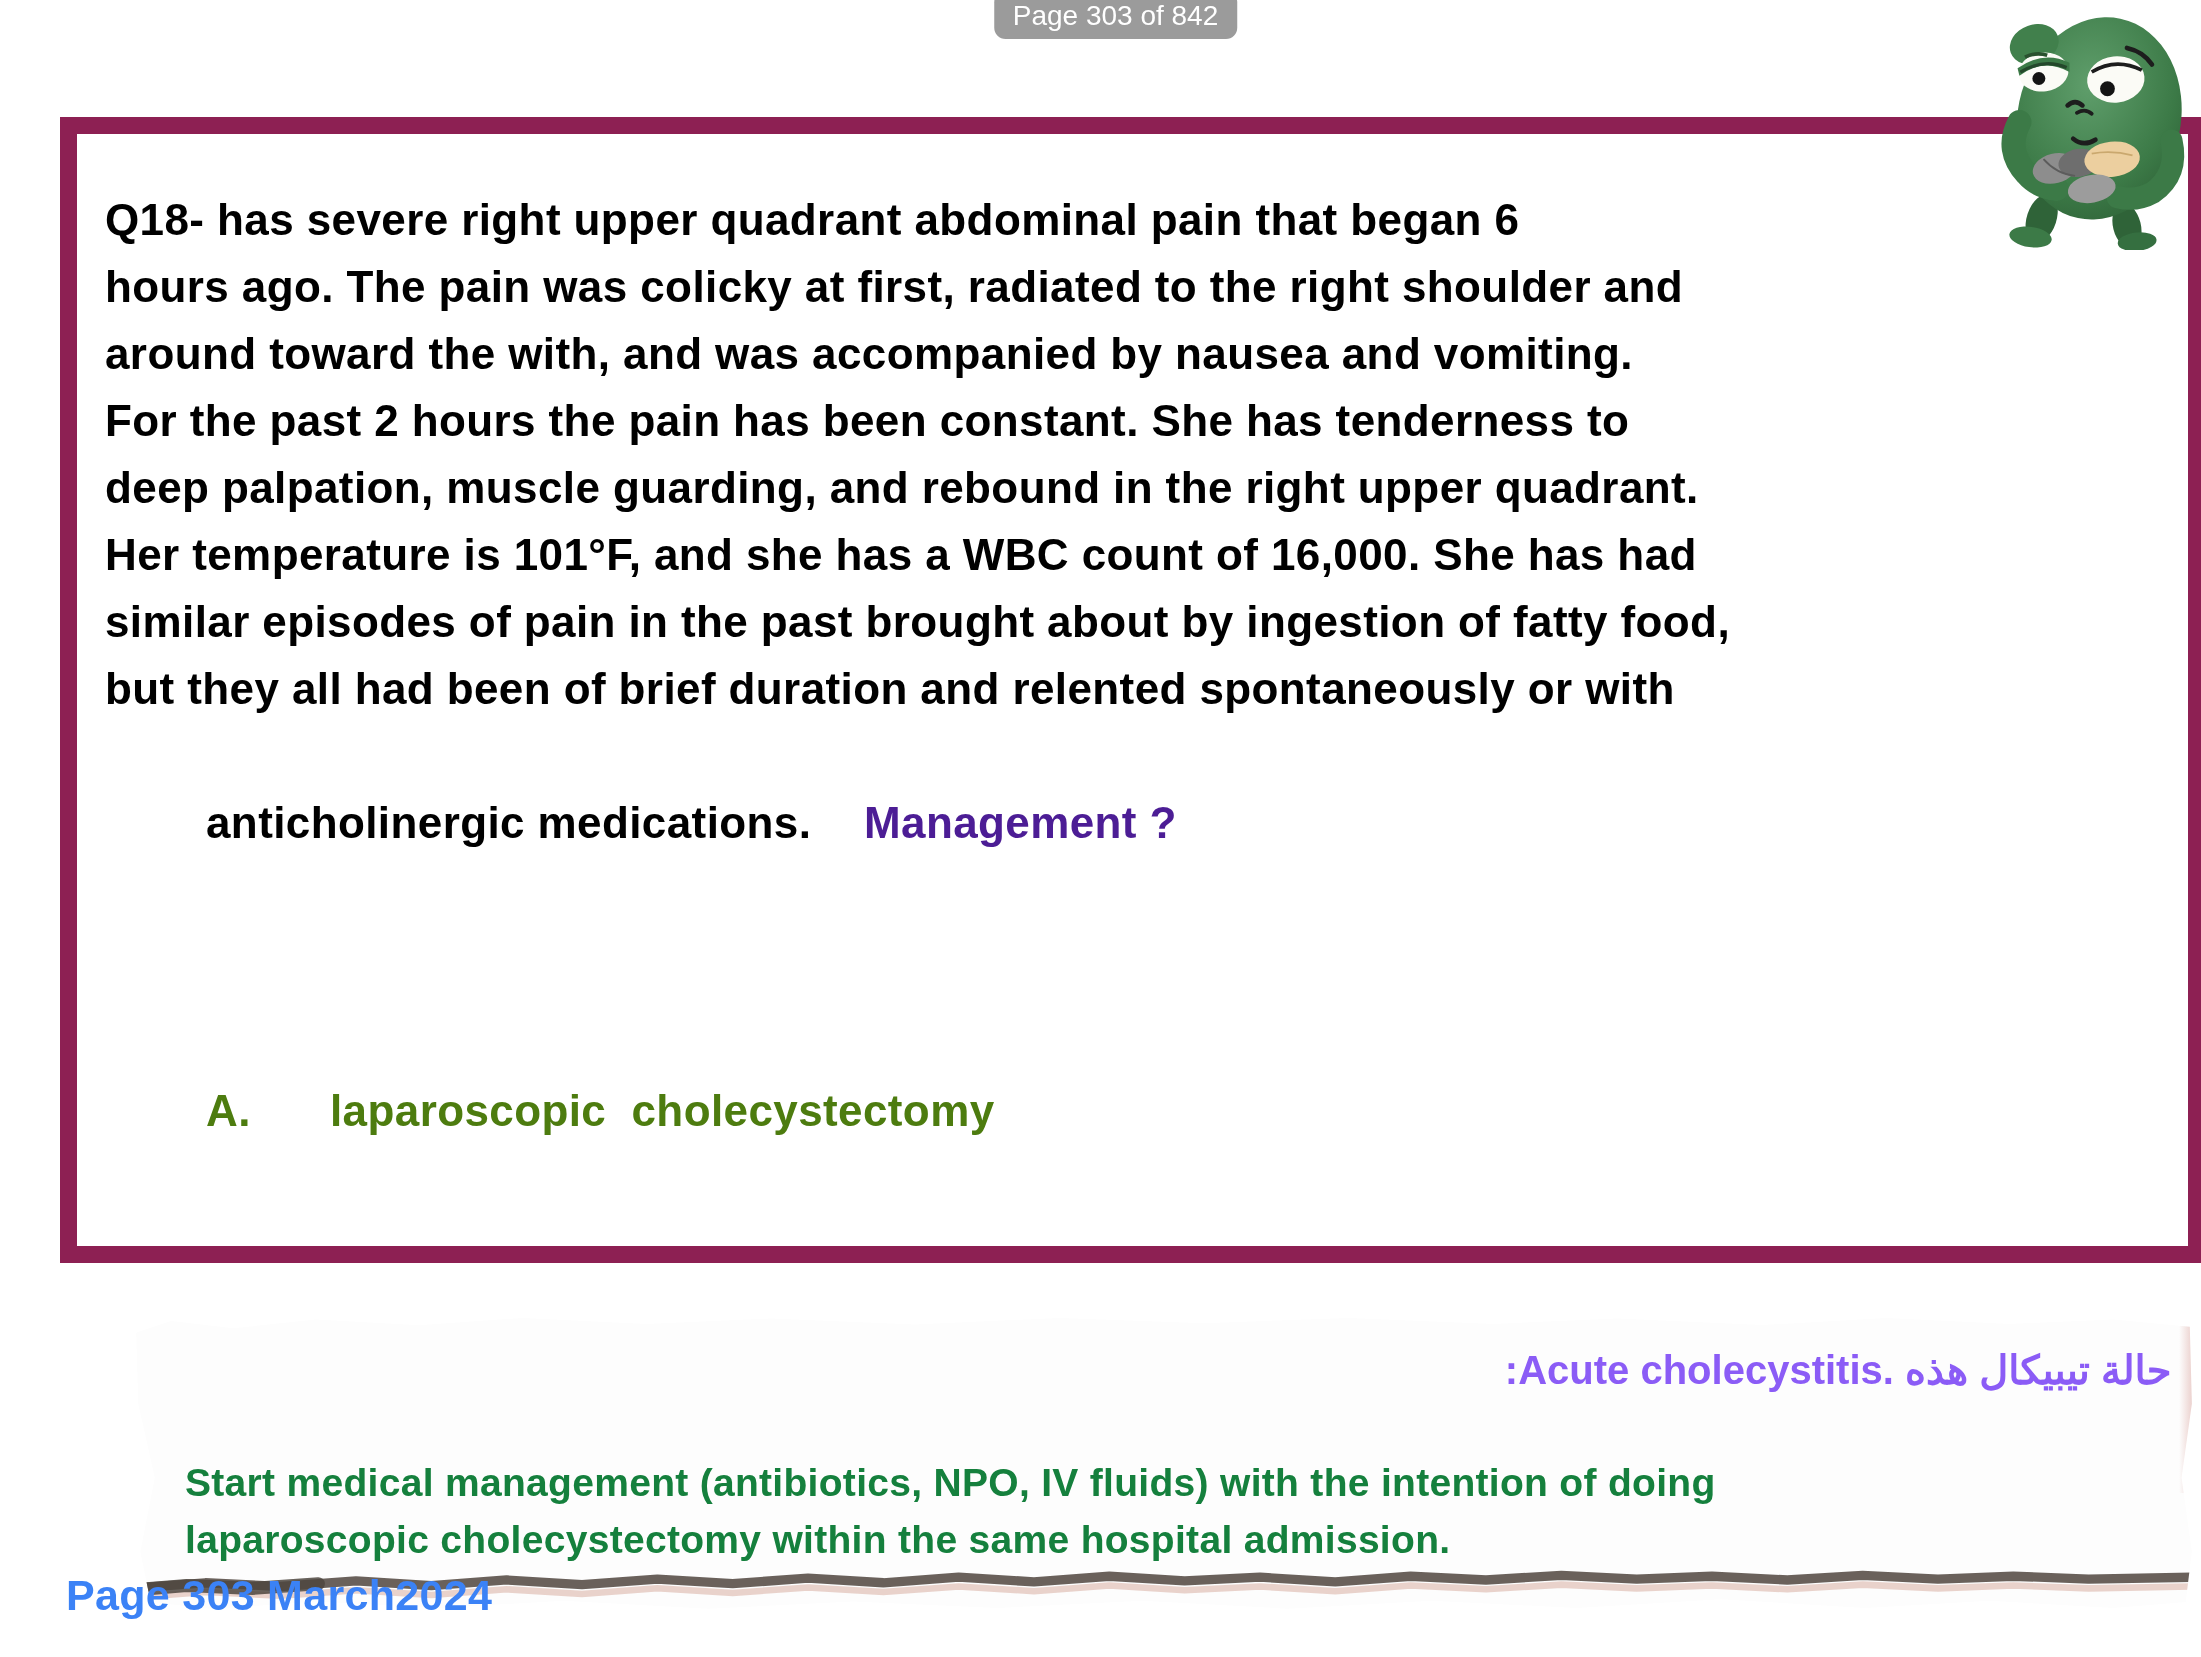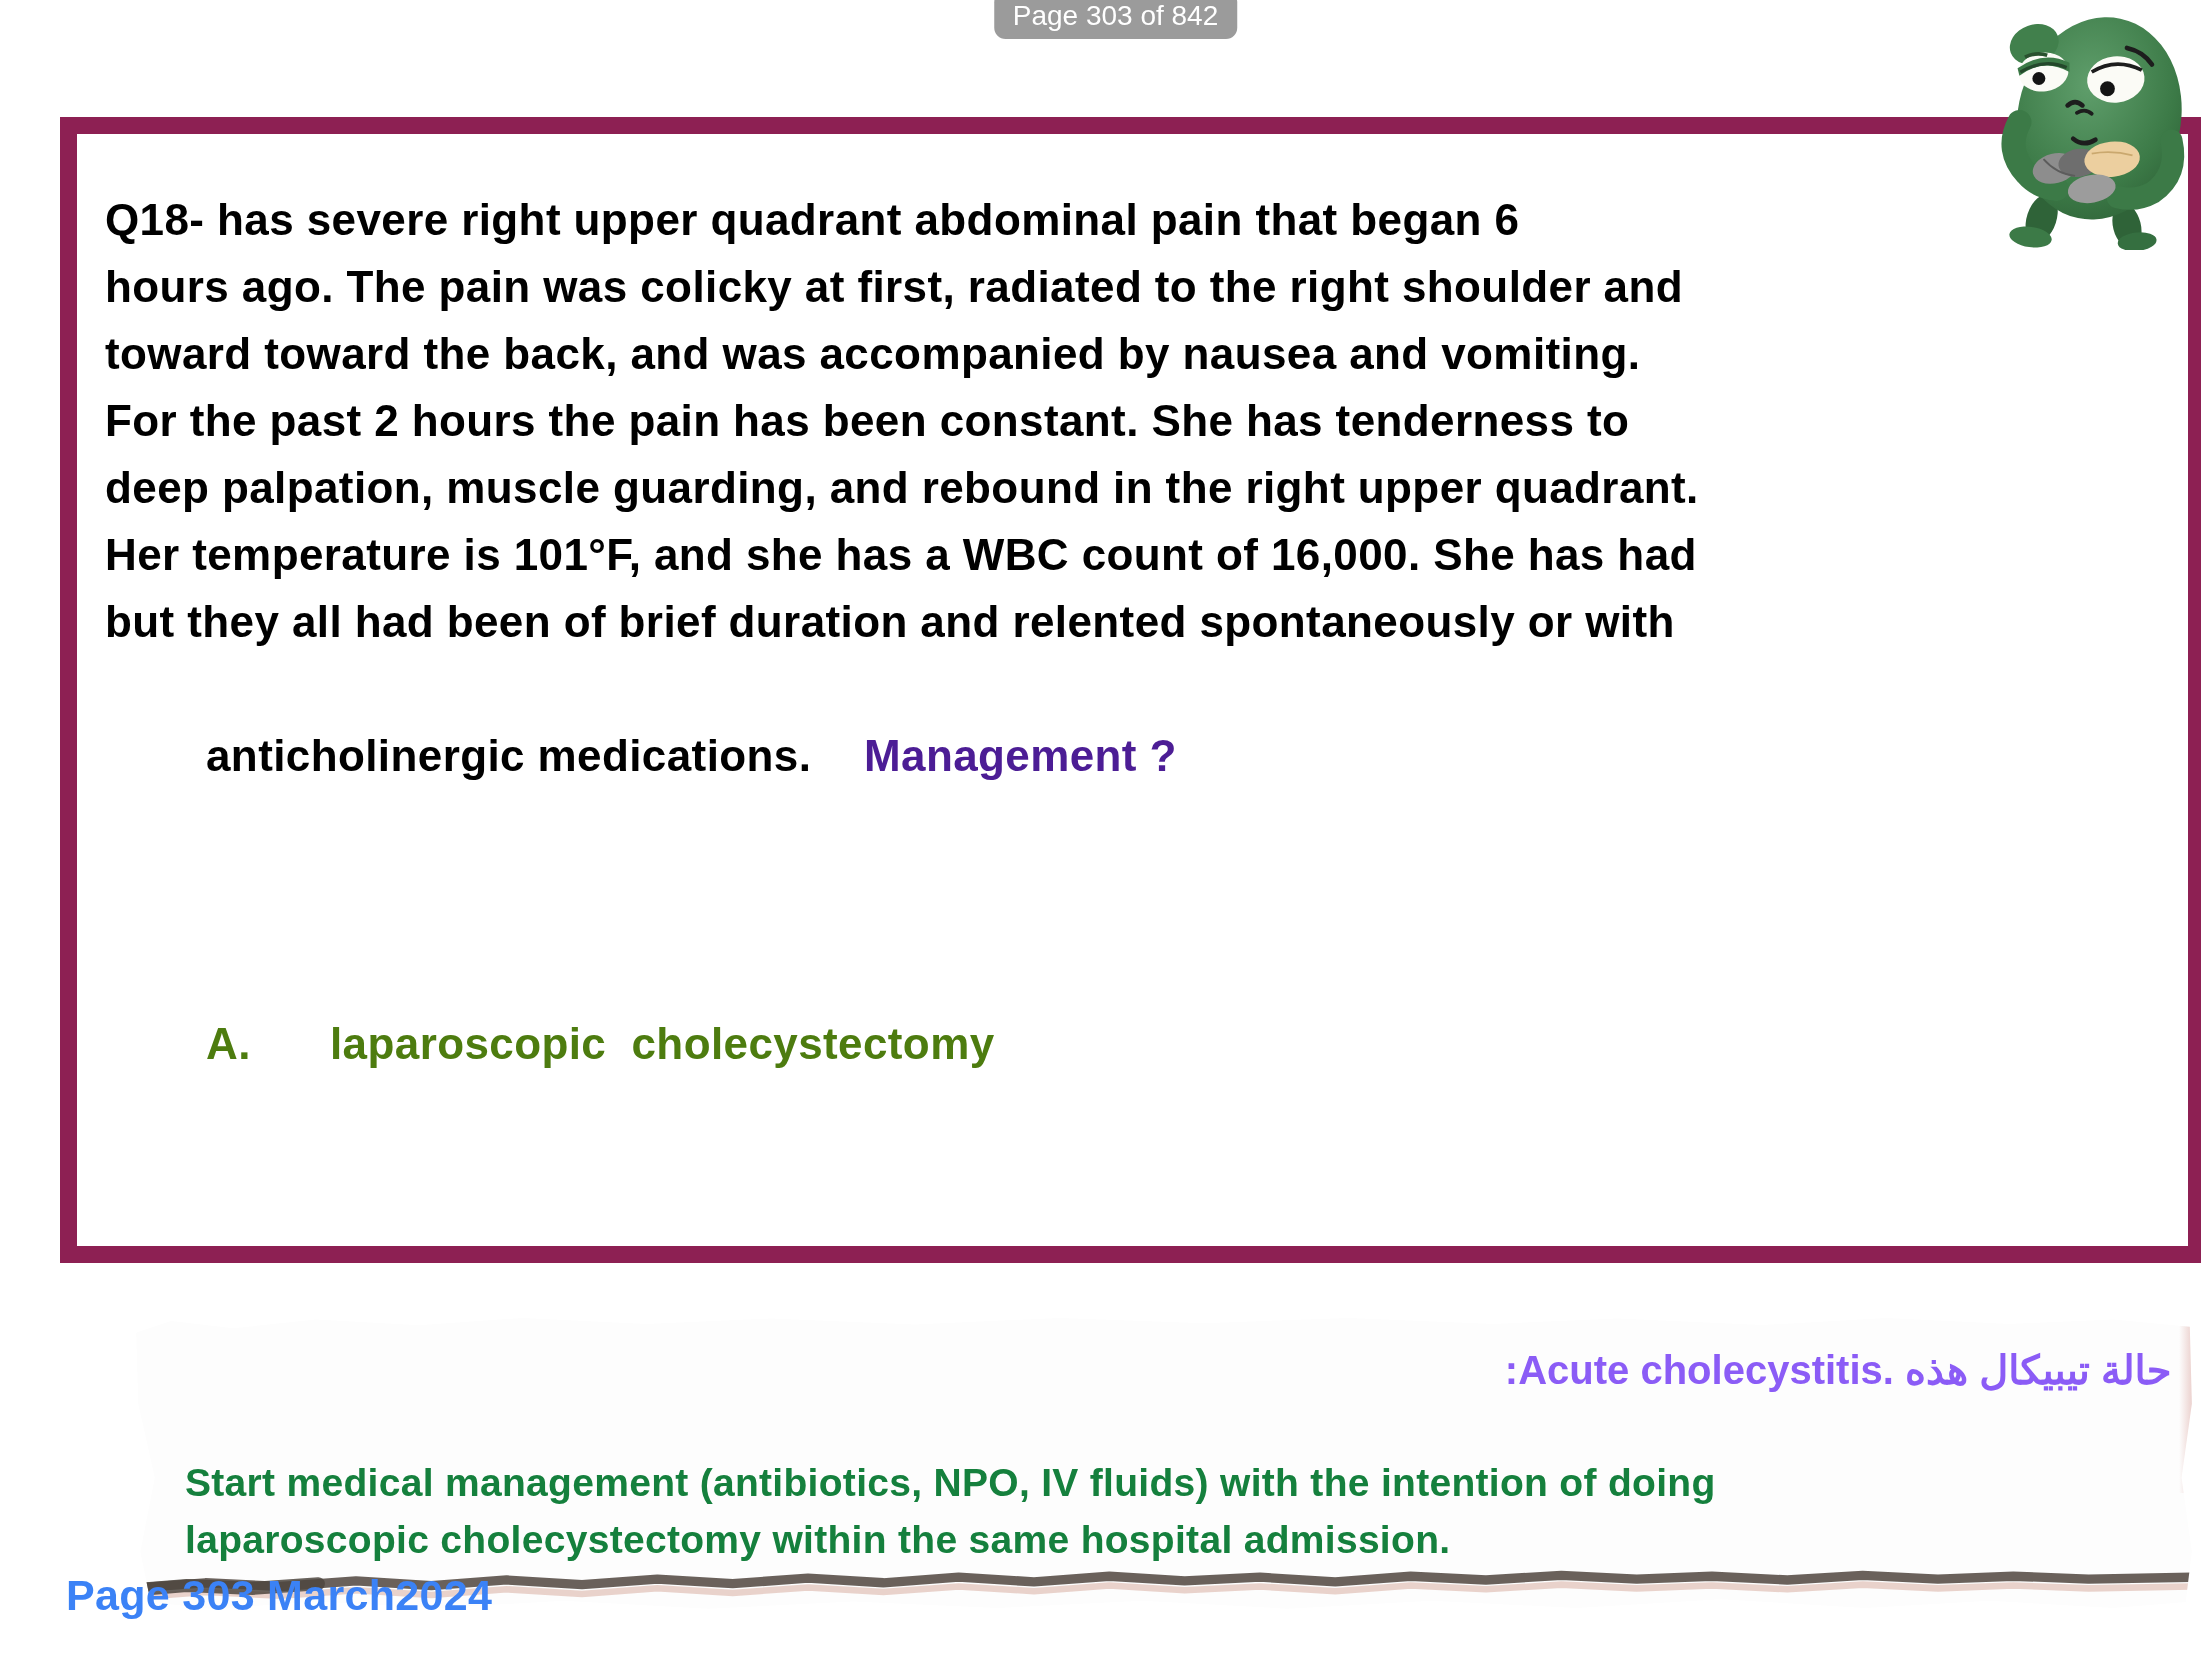--- a/index.html
+++ b/index.html
@@ -50,24 +50,25 @@
 <body>
 
 <div class="page">
 
   <div class="page-badge">Page 303 of 842</div>
 
   <div class="qbox">
     <div class="qbox-content">
       <div class="qline">Q18- has severe right upper quadrant abdominal pain that began 6</div>
       <div class="qline">hours ago. The pain was colicky at first, radiated to the right shoulder and</div>
-      <div class="qline">toward toward the back, and was accompanied by nausea and vomiting.</div>
+      <div class="qline">around toward the with, and was accompanied by nausea and vomiting.</div>
       <div class="qline">For the past 2 hours the pain has been constant. She has tenderness to</div>
       <div class="qline">deep palpation, muscle guarding, and rebound in the right upper quadrant.</div>
       <div class="qline">Her temperature is 101°F, and she has a WBC count of 16,000. She has had</div>
+      <div class="qline">similar episodes of pain in the past brought about by ingestion of fatty food,</div>
       <div class="qline">but they all had been of brief duration and relented spontaneously or with</div>
       <div class="qline">
         <span>anticholinergic medications. </span><span class="management">Management ?</span>
       </div>
 
       <div class="opt-row first">
         <span class="opt-letter">A.</span><span>laparoscopic  cholecystectomy</span>
       </div>
 
       <div class="opt-row">

